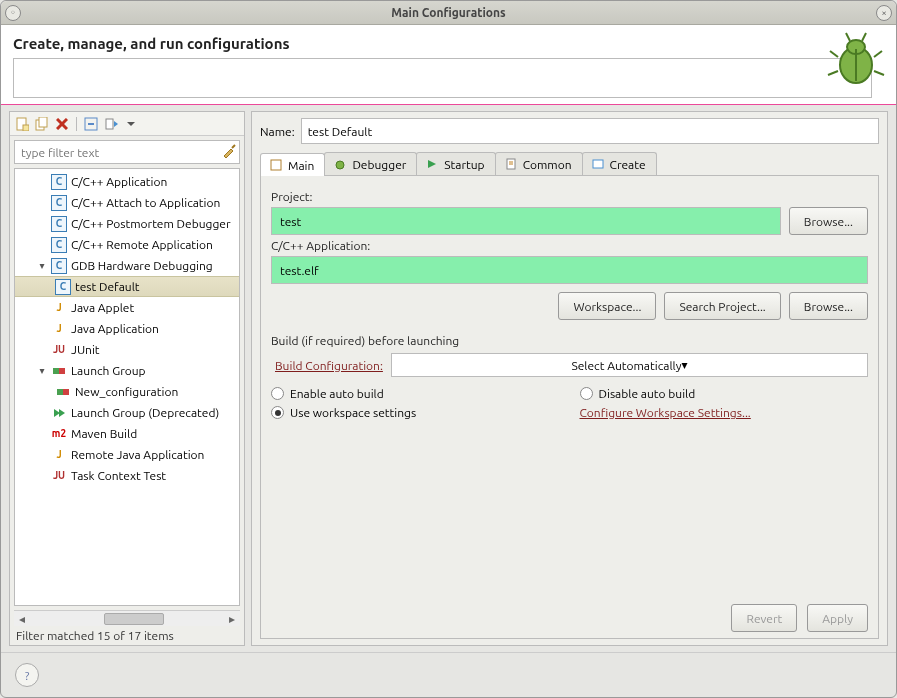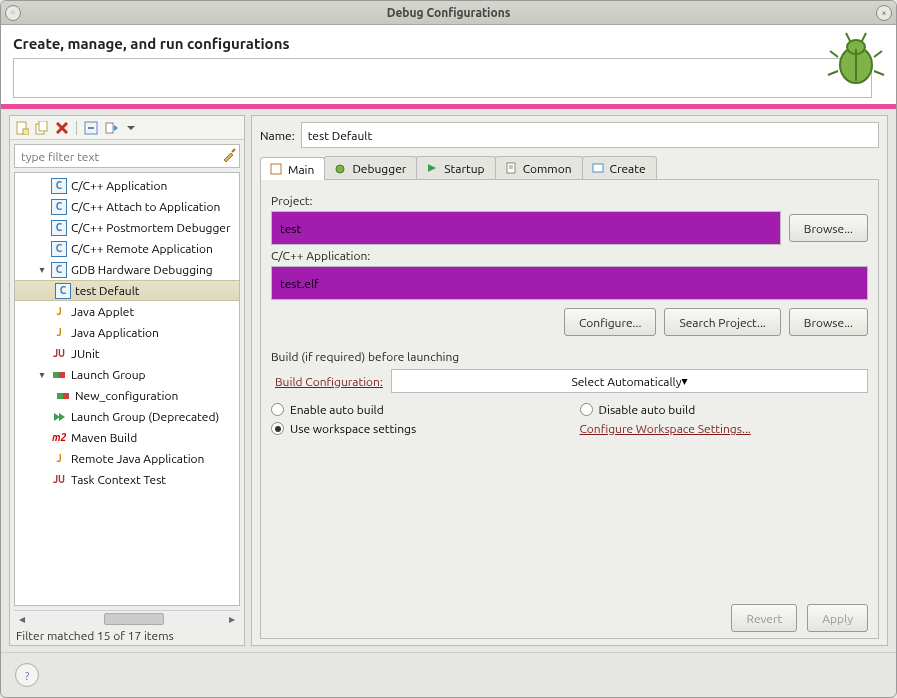--- a/index.html
+++ b/index.html
@@ -2,21 +2,21 @@
 <html><head>
 <meta charset="utf-8">
 <style>
 * { box-sizing: border-box; margin: 0; padding: 0; font-family: "Segoe UI", Ubuntu, "DejaVu Sans", sans-serif; font-size: 12px; }
 body { background: #e6e6e3; width: 897px; height: 698px; overflow: hidden; border: 1px solid #999; border-radius: 6px; display: flex; flex-direction: column; }
 .titlebar { background: linear-gradient(#d6d6cf,#c8c8c0); height: 24px; display: flex; align-items: center; justify-content: center; border-bottom: 1px solid #a8a8a0; position: relative; border-radius: 6px 6px 0 0; }
 .titlebar .t-title { font-weight: bold; color: #444; }
 .titlebar .t-left { position: absolute; left: 4px; width: 16px; height: 16px; border: 1px solid #888; border-radius: 9px; background: #e9e9e3; display:flex; align-items:center; justify-content:center; font-size:10px; color:#666;}
 .titlebar .t-right { position: absolute; right: 4px; width: 16px; height: 16px; border: 1px solid #888; border-radius: 9px; background: #e9e9e3; display:flex; align-items:center; justify-content:center; font-size:10px; color:#666;}
 .content { flex:1; display:flex; flex-direction:column; padding:0; }
-.header-area { padding: 10px 24px 6px 12px; position: relative; background:#fff; border-bottom:5px solid #ec4899;}
+.header-area { padding: 10px 24px 6px 12px; position: relative; background:#fff; border-bottom:1px solid #ec4899;}
 .header-area h2 { font-size: 15px; font-weight: bold; color:#222; margin-bottom:6px;}
 .header-area .bug { position:absolute; right:10px; top:6px; width:60px; height:60px; }
 .header-msg { border:1px solid #bbb; background:#fff; height:40px; margin-top:2px;}
 .main-area { flex:1; display:flex; padding:6px 8px 0 8px; gap:6px; min-height:0;}
 .left-panel { width:236px; display:flex; flex-direction:column; border:1px solid #bbb; background:#eeeeea; }
 .toolbar { height:24px; display:flex; align-items:center; gap:4px; padding:2px 4px; border-bottom:1px solid #ccc; background:#f3f3ef;}
 .tb-btn { width:16px; height:16px; display:flex; align-items:center; justify-content:center; cursor:pointer; }
 .tb-sep { width:1px; height:14px; background:#bbb; margin:0 2px;}
 .filter-box { position:relative; margin:4px; }
 .filter-box input { width:100%; height:24px; padding:2px 22px 2px 6px; border:1px solid #bbb; color:#999; background:#fff;}
@@ -27,38 +27,38 @@
 .tree-row.indent1 { padding-left:22px; }
 .tree-row.indent2 { padding-left:40px; }
 .tree-row.selected { background: linear-gradient(#e7e2c8,#ded9bc); border:1px solid #c9c49f; border-left:none; border-right:none; height:21px;}
 .tree-row .exp { width:10px; display:inline-flex; justify-content:center; color:#555; font-size:10px;}
 .tree-row .ticon { width:16px; height:16px; display:inline-flex; align-items:center; justify-content:center; font-size:10px;}
 .ic-c { border:1px solid #3a7db5; color:#3a7db5; width:13px; height:11px; font-size:9px; font-weight:bold; background:#eef6fc;}
 .ic-j { color:#d08a00; font-weight:bold;}
 .ic-ju { color:#b03030; font-weight:bold;}
 .ic-lg { color:#0a6; }
 .ic-lgd { color:#0a6; }
-.ic-m2 { color:#c00; font-weight:bold; font-size:9px;font-style:italic;}
+.ic-m2 { color:#c00; font-weight:bold; font-size:9px;}
 .ic-rj { color:#d08a00; font-weight:bold;}
 .ic-tct{ color:#b03030; font-weight:bold;}
 .hscroll { height:16px; border-top:1px solid #ccc; background:#eee; display:flex; align-items:center; justify-content:space-between; padding:0 2px; margin:0 4px;}
 .hscroll .thumb { height:12px; width:60px; background:#ccc; border:1px solid #aaa; border-radius:2px; margin-left:14px;}
 .hscroll .arr { width:12px; text-align:center; color:#666;}
 .status-line { padding:3px 6px; color:#333; }
 .right-panel { flex:1; border:1px solid #bbb; background:#eeeeea; display:flex; flex-direction:column; padding:6px 8px;}
 .name-row { display:flex; align-items:center; gap:6px; margin-bottom:8px;}
 .name-row input { flex:1; height:26px; border:1px solid #bbb; padding:0 6px; background:#fff;}
 .tabstrip { display:flex; border-bottom:1px solid #bbb; }
 .tab { display:flex; align-items:center; gap:5px; padding:4px 10px 4px 8px; border:1px solid #bbb; border-bottom:none; background:#e5e5e0; margin-right:-1px; cursor:pointer; border-radius:3px 3px 0 0;}
 .tab.active { background:#fff; position:relative; top:1px;}
 .tab .ticon { width:14px; height:14px; display:inline-flex; align-items:center; justify-content:center;}
 .tab-body { border:1px solid #bbb; border-top:none; background:#eeeeea; padding:10px 10px 6px 10px; flex:1; display:flex; flex-direction:column;}
 .form-label { color:#222; margin-bottom:4px; margin-top:4px;}
 .row { display:flex; gap:8px; align-items:center; }
-.txt { flex:1; height:28px; border:1px solid #bbb; background:#a21caf; padding:16px 8px;}
+.txt { flex:1; height:28px; border:1px solid #bbb; background:#86efac; padding:4px 8px;}
 .btn { height:28px; padding:0 14px; border:1px solid #999; background:linear-gradient(#f8f8f5,#e4e4de); border-radius:3px; cursor:pointer; color:#222;}
 .btn:disabled { color:#999; cursor:default;}
 .btn-row-right { display:flex; gap:8px; justify-content:flex-end; margin-top:8px;}
 .section-label { margin-top:14px; margin-bottom:6px; color:#222;}
 .link-label { color:#7f1d1d; text-decoration:underline; cursor:pointer;}
 .select { flex:1; height:24px; border:1px solid #bbb; background:#fff; padding:0 6px; display:flex; align-items:center; justify-content:center;}
 .radio-grid { display:grid; grid-template-columns:1fr 1fr; gap:6px 20px; margin-top:10px;}
 .radio-item { display:flex; align-items:center; gap:6px;}
 .radio { width:13px; height:13px; border:1px solid #888; border-radius:50%; display:inline-flex; align-items:center; justify-content:center; background:#fff;}
 .radio.checked::after { content:""; width:6px; height:6px; background:#333; border-radius:50%;}
@@ -67,21 +67,21 @@
 .help-btn { width:24px; height:24px; border:1px solid #aaa; border-radius:12px; display:flex; align-items:center; justify-content:center; color:#6a7aa8; cursor:pointer; background:#f4f4f0;}
 .footer-right { display:flex; gap:10px;}
 .btn-primary { border:1px solid #6f8040; background:linear-gradient(#f8f8f5,#e4e4de);}
 svg { display:block; }
 </style>
 </head>
 <body>
 
 <div class="titlebar">
   <div class="t-left">◦</div>
-  <div class="t-title">Debug Configurations</div>
+  <div class="t-title">Main Configurations</div>
   <div class="t-right">×</div>
 </div>
 
 <div class="content">
 
   <div class="header-area">
     <h2>Create, manage, and run configurations</h2>
     <div class="header-msg"></div>
     <div class="bug">
       <svg viewBox="0 0 60 60">
@@ -303,21 +303,21 @@
         <div class="row">
           <input class="txt" type="text" value="test" style="">
           <button class="btn">Browse...</button>
         </div>
 
         <div class="form-label">C/C++ Application:</div>
         <div class="row">
           <input class="txt" type="text" value="test.elf" style="">
         </div>
         <div class="btn-row-right">
-          <button class="btn">Configure...</button>
+          <button class="btn">Workspace...</button>
           <button class="btn">Search Project...</button>
           <button class="btn">Browse...</button>
         </div>
 
         <div class="section-label">Build (if required) before launching</div>
         <div class="row" style="margin-left:4px;">
           <span class="link-label">Build Configuration:</span>
           <div class="select">
             <span>Select Automatically</span>
             <span>▾</span>

